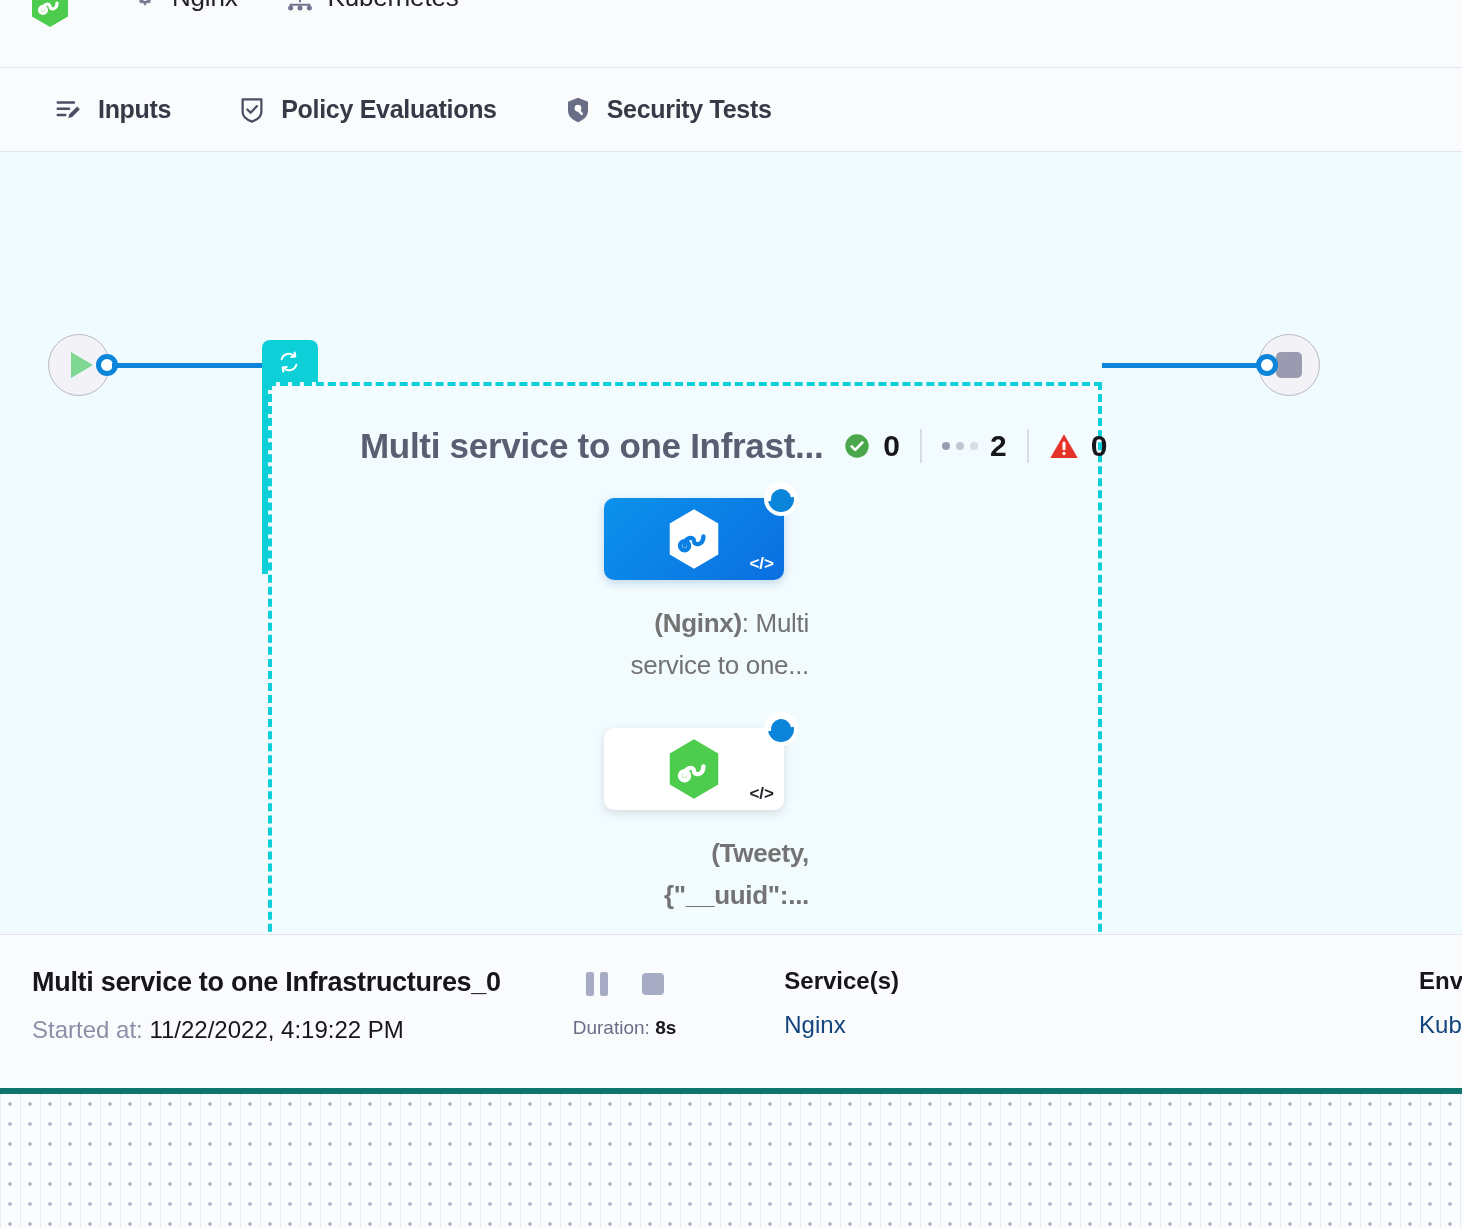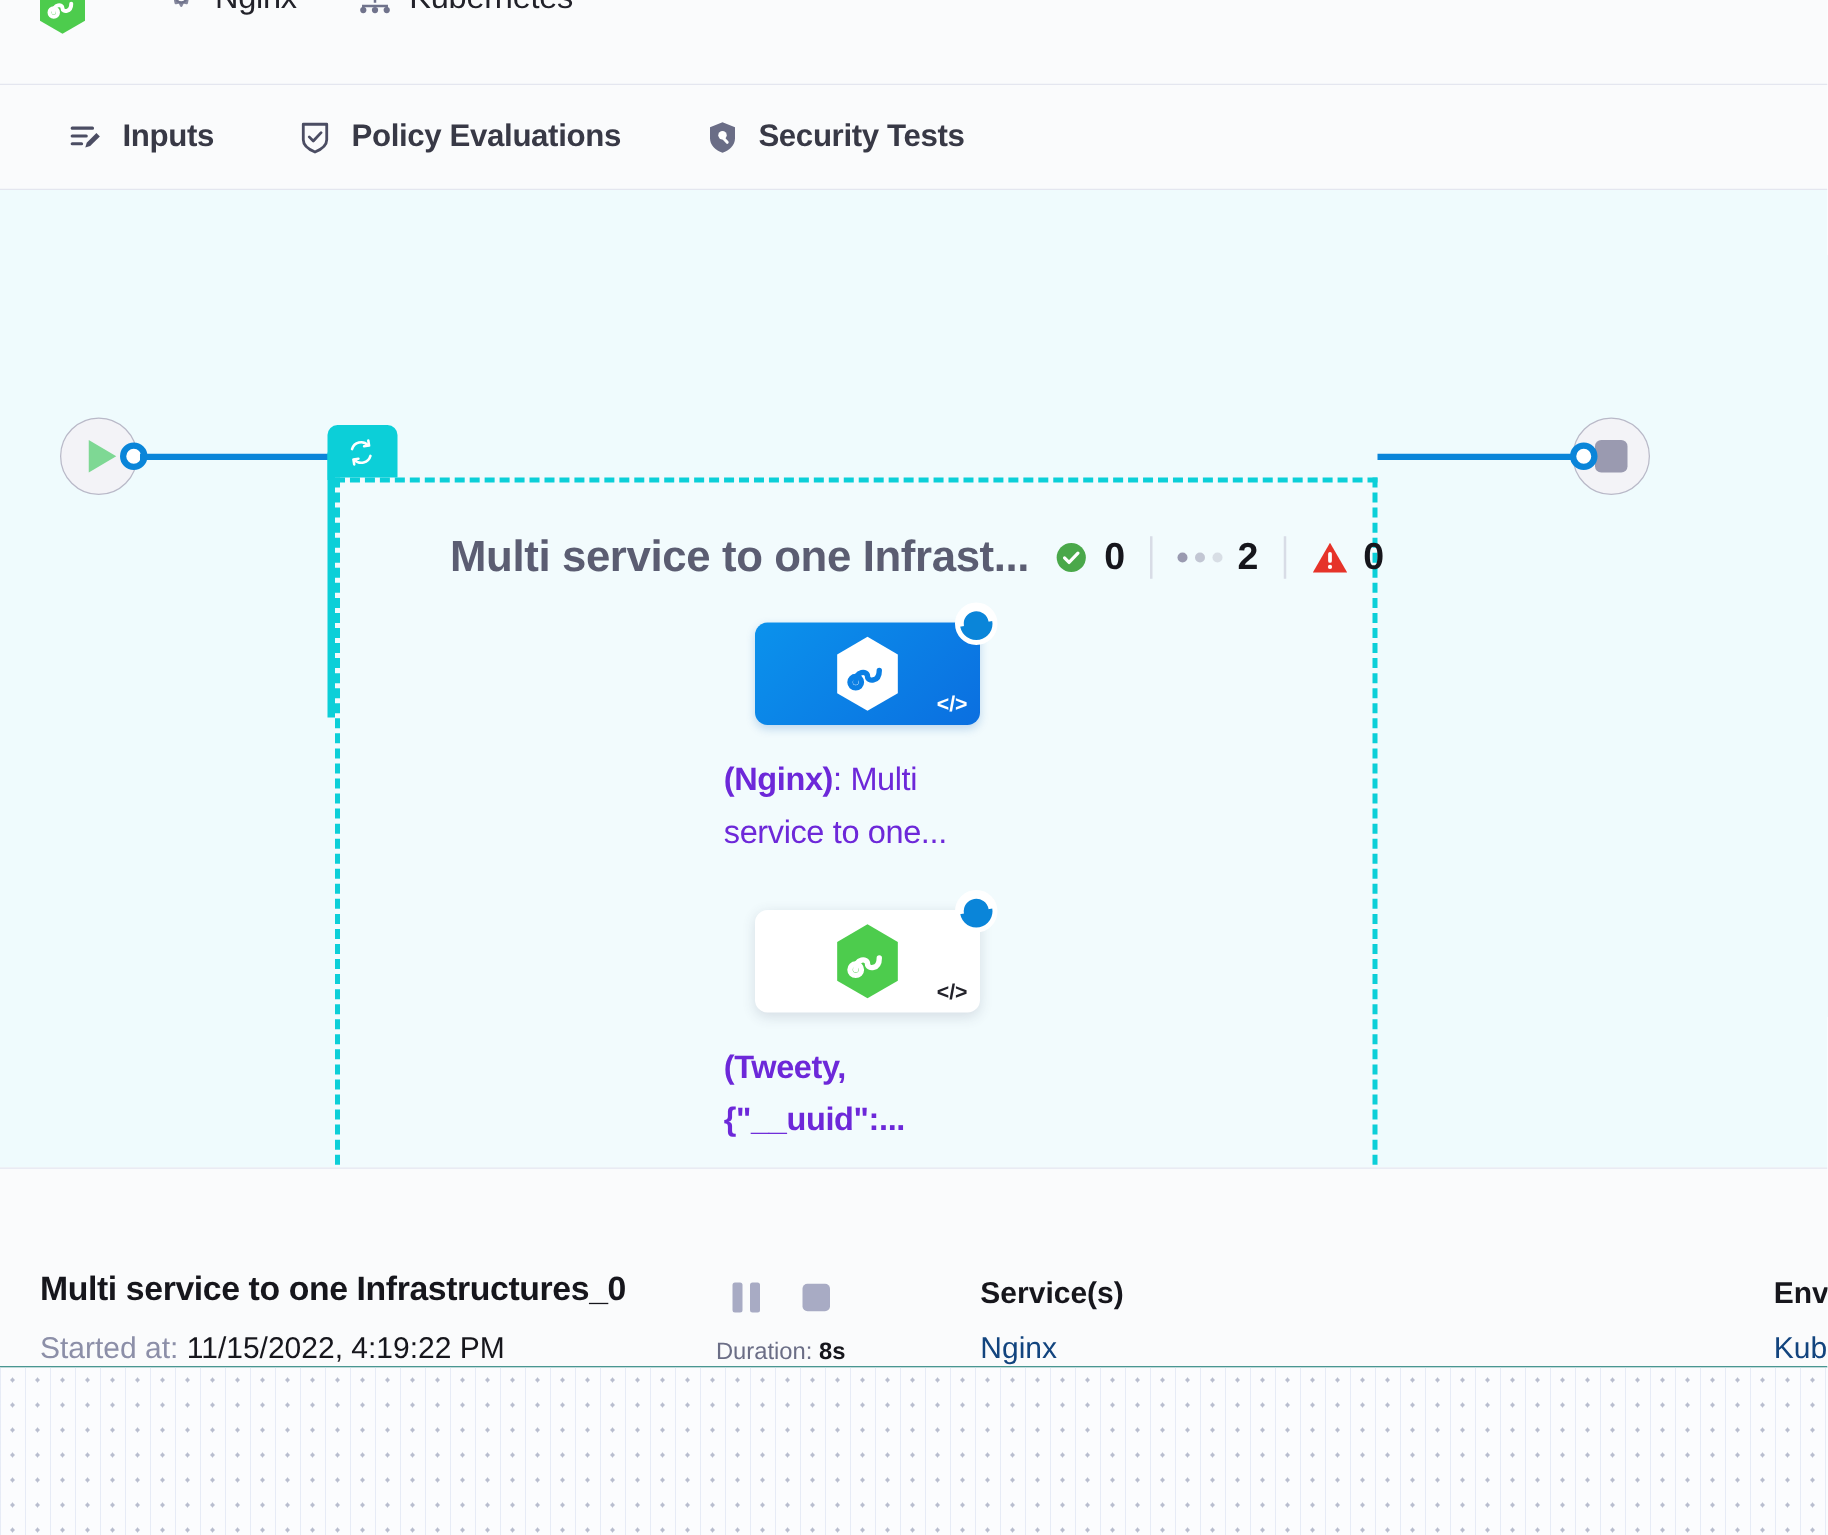--- a/index.html
+++ b/index.html
@@ -130,31 +130,31 @@
     background: #0a85d9; border: 4px solid #ffffff;
   }
   .spinner::after {
     content: ""; position: absolute; left: -1px; top: -1px; right: -1px; bottom: -1px;
     border-radius: 50%;
     border: 4px solid transparent; border-top-color: #ffffff; border-left-color: #ffffff;
     transform: rotate(35deg);
   }
   .node-label {
     margin-top: 22px; width: 230px; margin-left: -25px;
-    text-align: left; font-size: 26px; line-height: 1.62;
-    color: #6d28d9; letter-spacing: -0.3px;
+    text-align: right; font-size: 26px; line-height: 1.62;
+    color: #737373; letter-spacing: -0.3px;
   }
   .node-label b { font-weight: 700; }
   .node-label.bold { font-weight: 700; }
 
   
   .panel {
     position: absolute; left: 0; top: 934px; width: 1462px; height: 160px;
-    background: #fafbfc; border-top: 1px solid #e4e6ef; border-bottom: 1px solid #0f766e;
-    display: flex; align-items: flex-end; padding: 32px 0 0 32px;
+    background: #fafbfc; border-top: 1px solid #e4e6ef; border-bottom: 6px solid #0f766e;
+    display: flex; align-items: flex-start; padding: 32px 0 0 32px;
   }
   .panel-title { font-size: 27px; font-weight: 700; color: #16161c; letter-spacing: -0.3px; white-space: nowrap; }
   .panel-sub { margin-top: 18px; font-size: 24px; color: #16161c; white-space: nowrap; }
   .panel-sub .muted { color: #8c8fa8; }
   .panel-mid { margin-left: 72px; display: flex; flex-direction: column; align-items: center; }
   .ctrl-row { display: flex; gap: 34px; align-items: center; height: 34px; }
   .ic-pause { display: flex; gap: 6px; }
   .ic-pause i { width: 8px; height: 24px; border-radius: 2px; background: #a8abc4; display: block; }
   .ic-stop { width: 22px; height: 22px; border-radius: 4px; background: #a8abc4; }
   .duration { margin-top: 16px; font-size: 19px; color: #6b6e86; white-space: nowrap; }
@@ -333,21 +333,21 @@
 
     </div>
   </div>
 
   <div class="panel">
 
     <div>
       <div class="panel-title">Multi service to one Infrastructures_0</div>
       <div class="panel-sub">
         <span class="muted">Started at:</span>
-        <span>11/15/2022, 4:19:22 PM</span>
+        <span>11/22/2022, 4:19:22 PM</span>
       </div>
     </div>
 
     <div class="panel-mid">
       <div class="ctrl-row">
         <span class="ic-pause">
             <i></i>
             <i></i>
           </span>
         <span class="ic-stop"></span>

